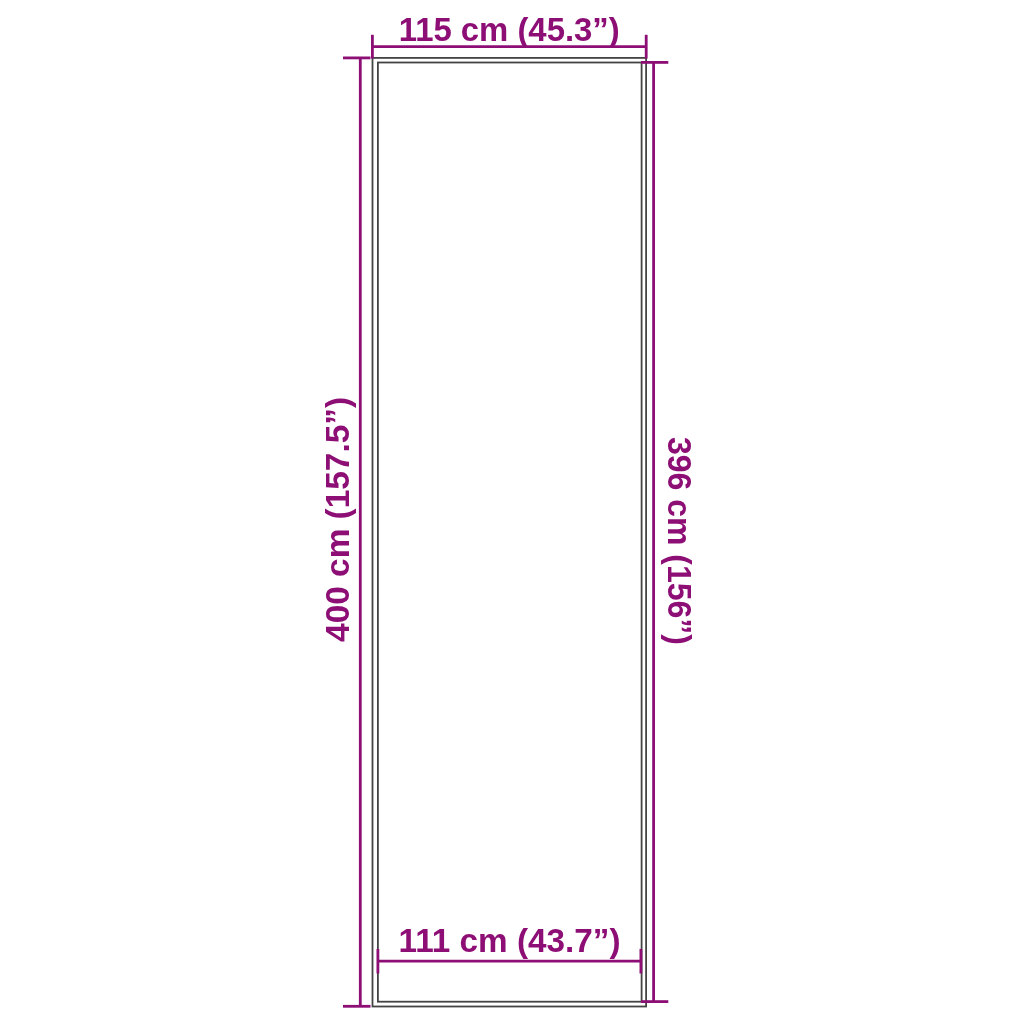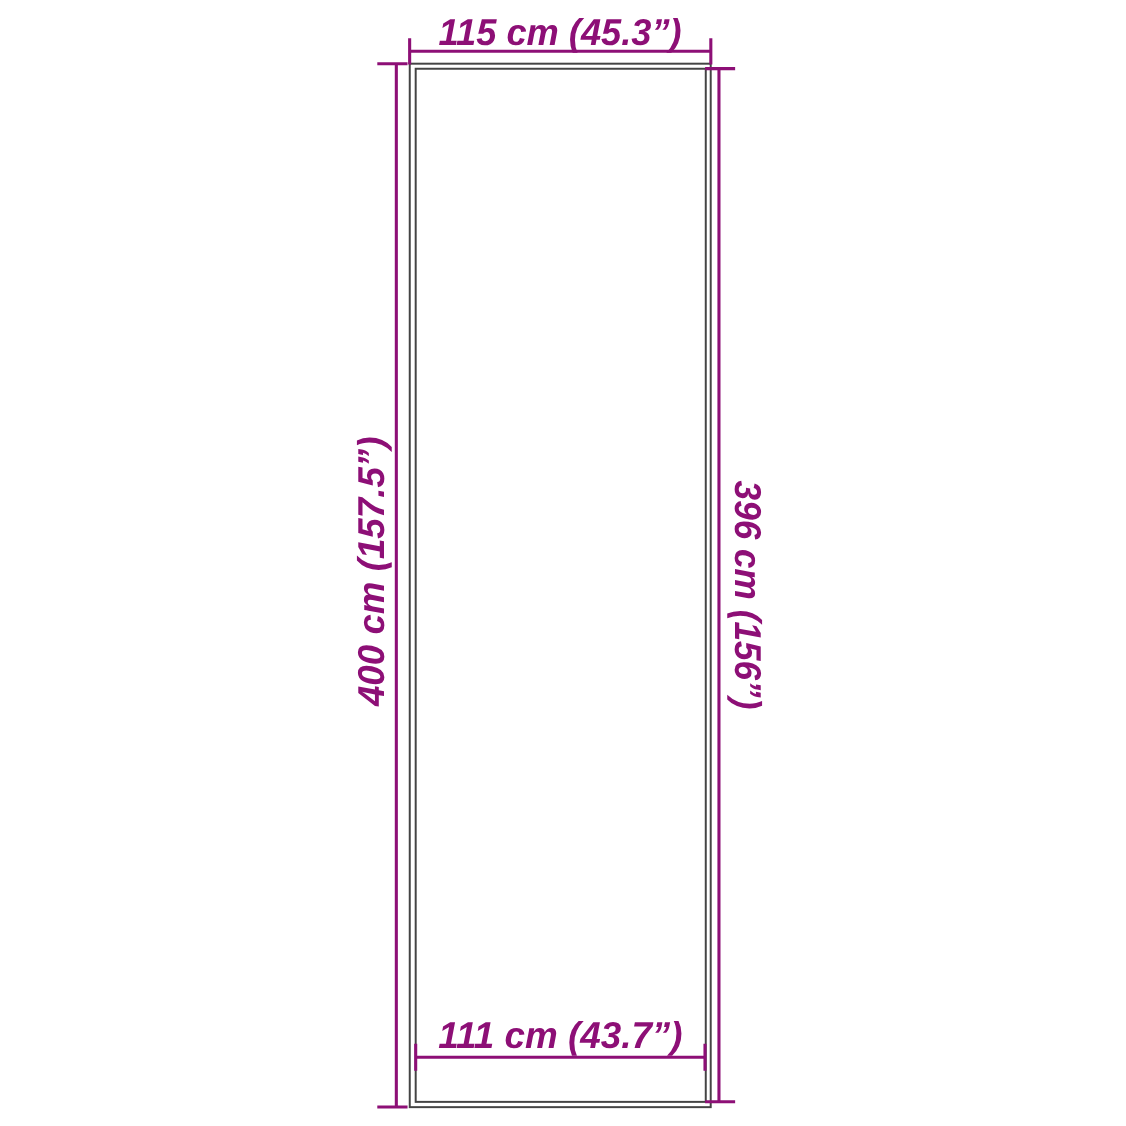--- a/index.html
+++ b/index.html
@@ -1,16 +1,16 @@
 <!DOCTYPE html>
 <html><head>
 <meta charset="utf-8">
 <style>
   html,body{margin:0;padding:0;background:#ffffff;}
-  .wrap{width:1024px;height:1024px;position:relative;overflow:hidden;background:#ffffff;filter:blur(0.7px);font-style:italic;}
+  .wrap{width:1024px;height:1024px;position:relative;overflow:hidden;background:#ffffff;filter:blur(0.7px);}
   svg{position:absolute;left:0;top:0;}
   text{font-family:"Liberation Sans",sans-serif;font-weight:bold;fill:#8d0f76;}
 </style>
 </head>
 <body>
 <div class="wrap">
 <svg width="1024" height="1024" viewBox="0 0 1024 1024">
 
   <rect x="372.5" y="57.9" width="273.6" height="948.6" fill="none" stroke="#444444" stroke-width="1.8"></rect>
 

